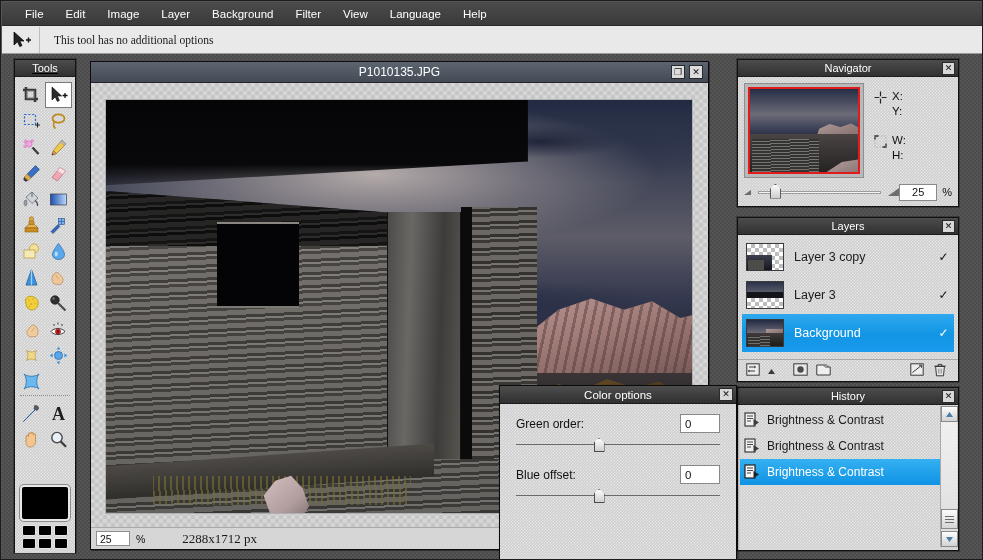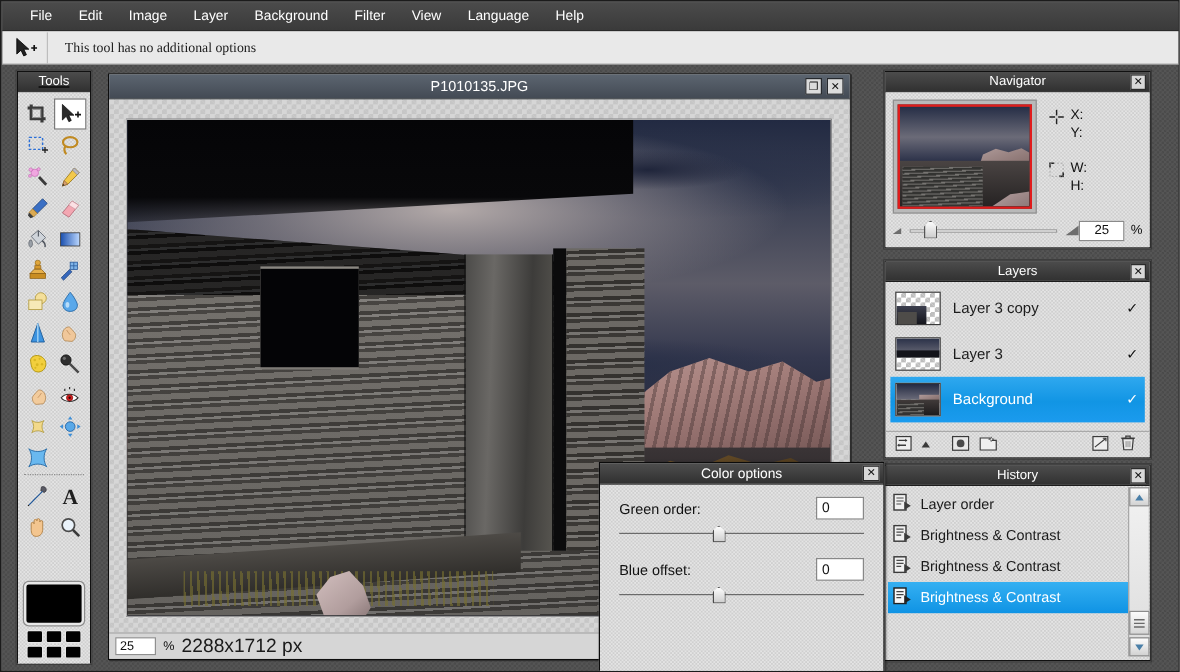--- a/index.html
+++ b/index.html
@@ -370,24 +370,24 @@
   #zoom-field {
     width: 34px; height: 15px;
     background: #ffffff;
     border: 1px solid #8f8f8f;
     font-size: 10.5px;
     color: #111;
     display: flex; align-items: center; padding-left: 3px;
   }
   #zoom-pct { margin-left: 6px; font-size: 10.5px; color:#111; }
   #dims {
-    margin-left: 6px;
-    font-size: 16px;
+    margin-left: 37px;
+    font-size: 13px;
     color: #1a1a1a;
-    font-family: Liberation Sans, sans-serif;
+    font-family: Liberation Serif, serif;
   }
 
   
   #navigator-panel { left: 735px; top: 5px; width: 222px; height: 148px; }
   #nav-body { height: 129px; padding: 6px; display: flex; }
   #nav-thumb-wrap {
     width: 120px; height: 95px;
     background: #b9b9b9;
     border: 1px solid #8f8f8f;
     padding: 3px;
@@ -1139,29 +1139,20 @@
       </div>
     </div>
 
     <div class="panel" id="history-panel">
       <div class="panel-title">
         <span>History</span>
         <div class="panel-close">✕</div>
       </div>
       <div class="panel-body" id="history-body">
 
-        <div class="hist-row">
-          <span>
-          <svg width="16" height="15" viewBox="0 0 16 15">
-            <rect x="1" y="1" width="10" height="13" fill="#f0f0f0" stroke="#3b3b3b" stroke-width="1.2"></rect>
-            <path d="M3 4 h6 M3 6.5 h6 M3 9 h4" stroke="#4a4a4a" stroke-width="1"></path>
-            <path d="M9.5 7 L15 10.5 L9.5 14 Z" fill="#3b3b3b"></path>
-          </svg></span>
-          <span class="hist-label">Layer order</span>
-        </div>
 
         <div class="hist-row">
           <span>
           <svg width="16" height="15" viewBox="0 0 16 15">
             <rect x="1" y="1" width="10" height="13" fill="#f0f0f0" stroke="#3b3b3b" stroke-width="1.2"></rect>
             <path d="M3 4 h6 M3 6.5 h6 M3 9 h4" stroke="#4a4a4a" stroke-width="1"></path>
             <path d="M9.5 7 L15 10.5 L9.5 14 Z" fill="#3b3b3b"></path>
           </svg></span>
           <span class="hist-label">Brightness &amp; Contrast</span>
         </div>

